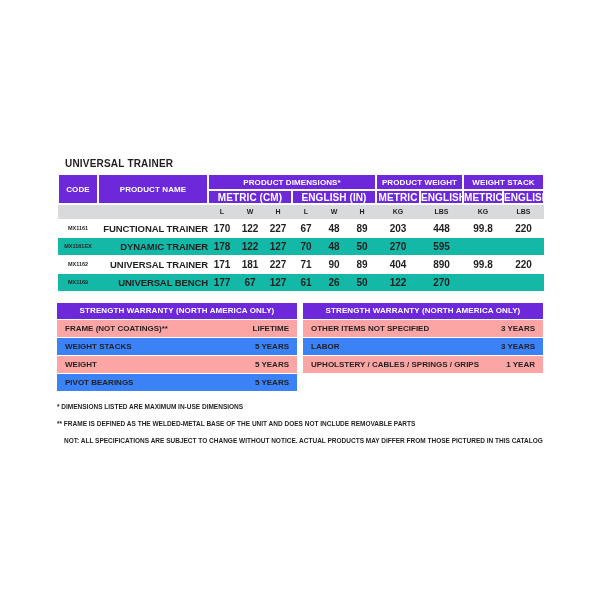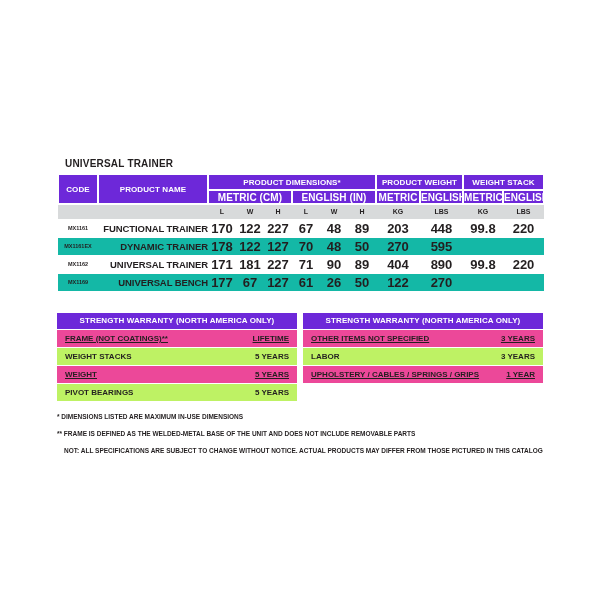--- a/index.html
+++ b/index.html
@@ -10,32 +10,32 @@
 
   .title { font-size:10px; font-weight:bold; padding-left:8px; margin-bottom:4px; letter-spacing:.2px; }
 
   table.spec { width:486px; table-layout:fixed; border-collapse:collapse; }
   .spec th, .spec td { font-weight:bold; text-align:center; overflow:hidden; white-space:nowrap; }
   .red { background:#6d28d9; color:#ffffff; }
   .spec thead th { border:2px solid #ffffff; font-size:8px; letter-spacing:.1px; }
   .spec .hrow1 th { height:16px; }
   .spec .hrow2 th { height:14px; font-size:10px; }
   .spec .units td { background:#D8DADB; height:15px; font-size:7px; border-top:2px solid #ffffff; }
-  .spec tbody td { height:18px; font-size:13px; border-top:1.5px solid #ffffff; background:#ffffff; }
+  .spec tbody td { height:18px; font-size:10px; border-top:1.5px solid #ffffff; background:#ffffff; }
   .spec tbody tr.gray td { background:#14b8a6; }
   .spec td.code { font-size:5.5px; }
   .spec td.pname { text-align:right; padding-left:2px; font-size:9.5px; letter-spacing:-.1px; }
 
-  .warranty { display:flex; gap:6px; margin-top:22px; }
+  .warranty { display:flex; gap:6px; margin-top:12px; }
   .wtable { width:240px; }
   .whead { height:16px; line-height:16px; text-align:center; font-size:8px; font-weight:bold; letter-spacing:.1px; }
   .wrow { height:18px; display:flex; align-items:center; justify-content:space-between;
           padding:0 8px; border-top:1.5px solid #ffffff; font-size:8px; font-weight:bold;
-          white-space:nowrap; background:#bef264; }
-  .wrow.gray { background:#ec4899;text-decoration:underline; }
+          white-space:nowrap; background:#3b82f6; }
+  .wrow.gray { background:#fca5a5; }
   .wlabel { text-align:left; }
   .wvalue { text-align:left; padding-left:4px; }
 
   .notes { margin-top:7px; }
   .note { font-size:6.5px; font-weight:bold; line-height:17px; white-space:nowrap; }
   .note.indent { padding-left:7px; }
 </style>
 </head>
 <body>
 

